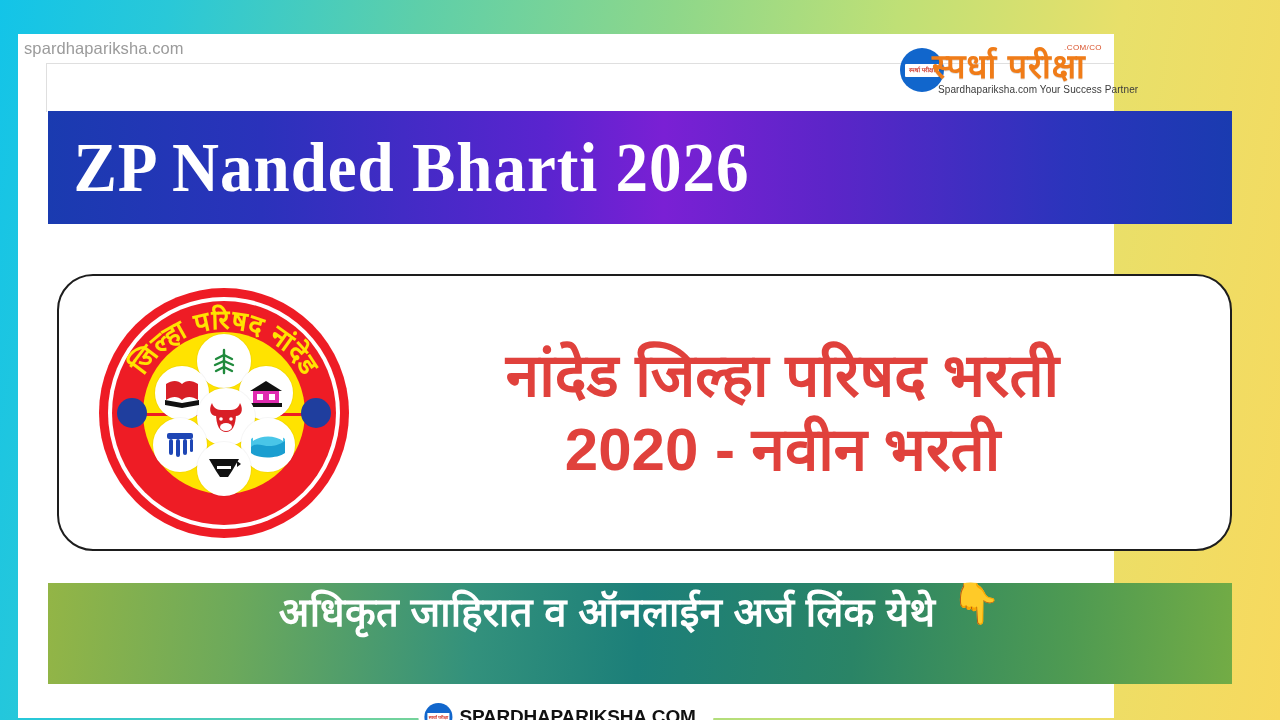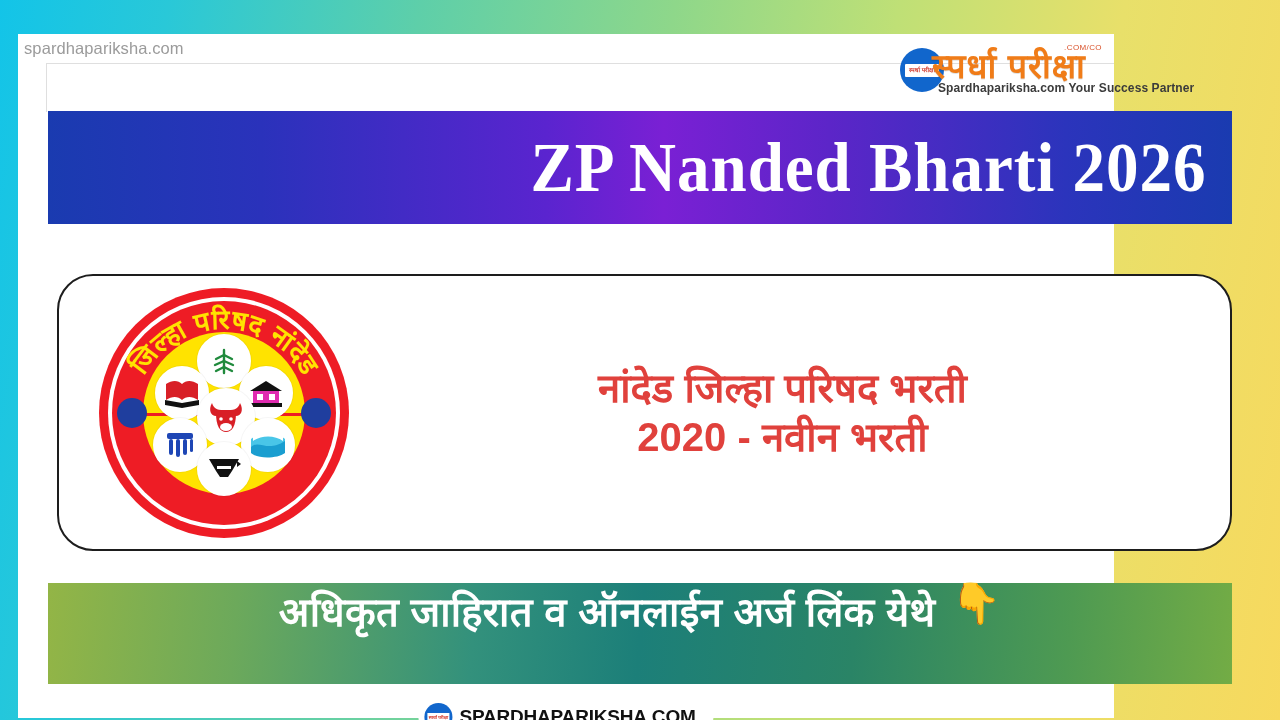--- a/index.html
+++ b/index.html
@@ -117,22 +117,22 @@
     top: 3px;
     font-size: 8px;
     font-weight: normal;
     color: #d9512a;
     letter-spacing: .4px;
   }
   #brand-tagline {
     position: absolute;
     left: 56px;
     bottom: 7px;
-    font-size: 12px;
-    font-weight: bold;
+    font-size: 10px;
+    font-weight: normal;
     color: #3b3b3b;
     white-space: nowrap;
     letter-spacing: .1px;
     margin-top: 10px;
   }
 
   
   #title-banner {
     position: absolute;
     left: 30px;
@@ -142,21 +142,21 @@
     background: linear-gradient(90deg,
         #1a3bb0 0%,
         #2a32bb 18%,
         #5a24cf 42%,
         #7a20d4 52%,
         #5c25c8 66%,
         #2b34bc 86%,
         #1a3bb0 100%);
     display: flex;
     align-items: center;
-    justify-content: flex-end;
+    justify-content: flex-start;
   }
   #poster-title {
     font-family: "Liberation Serif", "DejaVu Serif", serif;
     font-size: 70px;
     font-weight: bold;
     color: #ffffff;
     letter-spacing: 1px;
     white-space: nowrap;
     transform: scaleX(.93);
   }
@@ -272,21 +272,21 @@
 
   
   #headline-wrap {
     flex: 1 1 auto;
     text-align: center;
     padding-left: 10px;
     padding-right: 24px;
   }
   .headline-line {
     color: #e0413c;
-    font-size: 40px;
+    font-size: 60px;
     font-weight: bold;
     line-height: 1.22;
     white-space: nowrap;
     font-family: "Liberation Sans", sans-serif;
   }
 
   
   #cta-bar {
     position: absolute;
     left: 30px;

